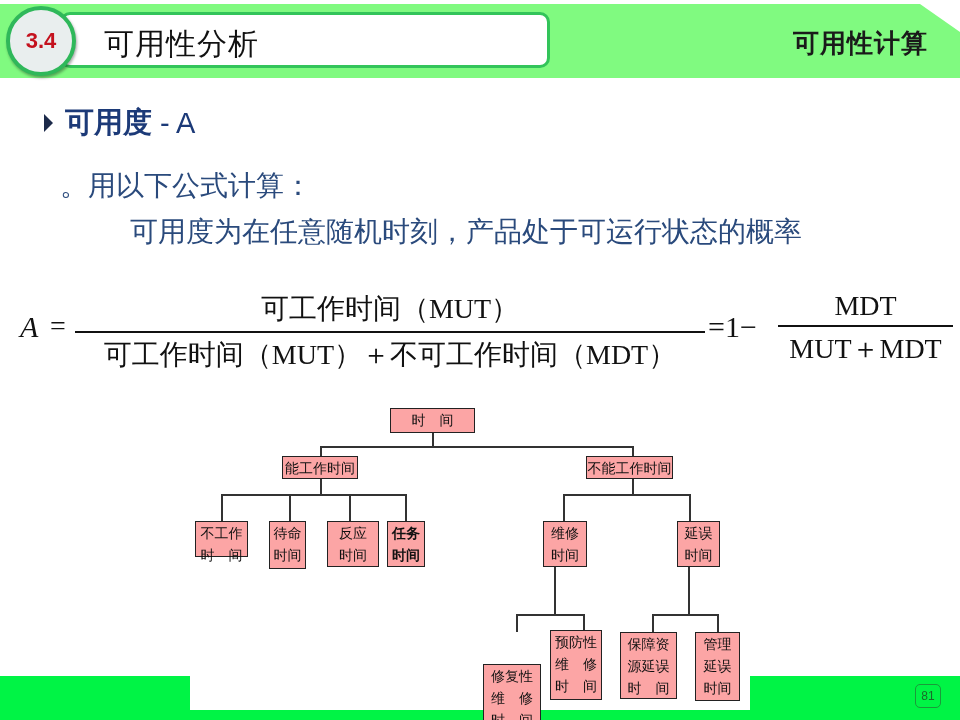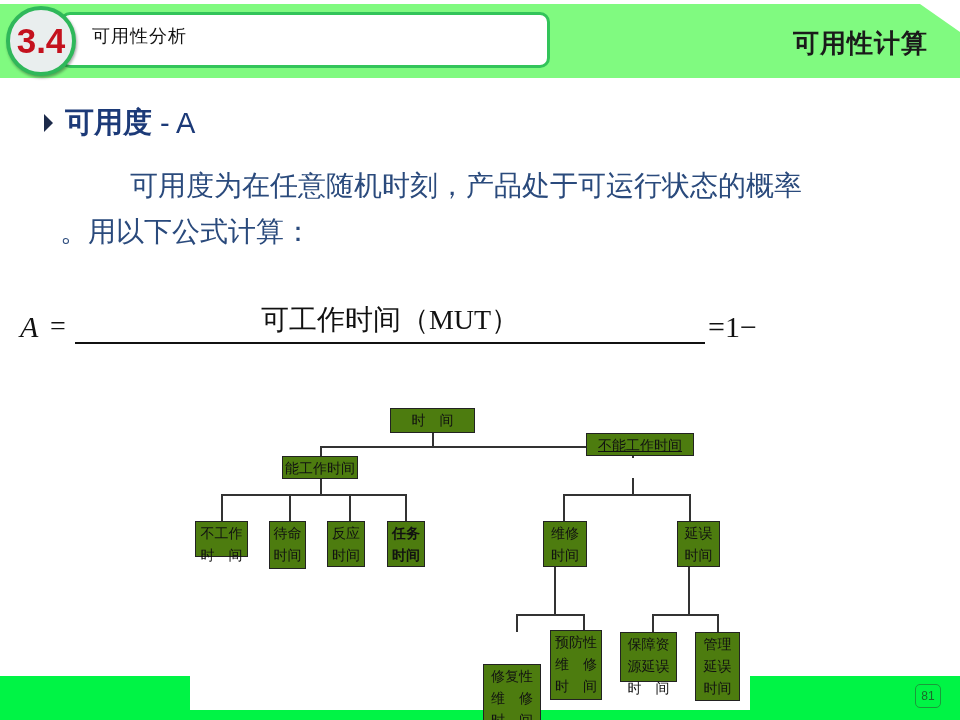--- a/index.html
+++ b/index.html
@@ -1,77 +1,83 @@
 <!DOCTYPE html>
 <html><head>
 <meta charset="utf-8">
 <style>
   html, body { margin:0; padding:0; }
   body { width:960px; height:720px; position:relative; overflow:hidden; background:#ffffff; font-family:"DejaVu Sans","Liberation Sans",sans-serif; }
   .top-band { position:absolute; left:0; top:4px; width:960px; height:74px; background:#80fa80; clip-path:polygon(0 0, 920px 0, 960px 28px, 960px 74px, 0 74px); }
   .title-box { position:absolute; left:60px; top:12px; width:490px; height:56px; background:#fff; border:3px solid #33c45a; border-radius:10px; box-sizing:border-box; }
-  .title-text { position:absolute; left:92px; top:24px; font-size:18px; color:#111; letter-spacing:1px; }
+  .title-text { position:absolute; left:104px; top:24px; font-size:30px; color:#111; letter-spacing:1px; }
   .badge { position:absolute; left:6px; top:6px; width:70px; height:70px; border-radius:50%; background:#e9eeee; border:4px solid #2fb85a; box-sizing:border-box; box-shadow:1px 2px 3px rgba(0,0,0,0.35); display:flex; align-items:center; justify-content:center; }
-  .badge span { color:#c4121e; font-weight:bold; font-size:35px; font-family:"Liberation Sans",sans-serif; }
+  .badge span { color:#c4121e; font-weight:bold; font-size:22px; font-family:"Liberation Sans",sans-serif; }
   .section-right { position:absolute; right:32px; top:26px; font-size:26px; font-weight:bold; color:#1a1a1a; font-family:"DejaVu Serif","Liberation Serif",serif; letter-spacing:1px; }
 
   .bullet-row { position:absolute; left:44px; top:103px; display:flex; align-items:center; }
   .bullet-arrow { width:0; height:0; border-top:9px solid transparent; border-bottom:9px solid transparent; border-left:9px solid #1c2a4a; margin-right:12px; }
   .bullet-title { font-size:29px; color:#1c3a78; font-weight:bold; }
   .bullet-suffix { font-size:29px; color:#1c3a78; margin-left:8px; font-family:"Liberation Sans",sans-serif; }
 
   .para { position:absolute; left:60px; top:163px; width:880px; font-size:28px; color:#2a4a7c; line-height:46px; font-family:"DejaVu Serif","Liberation Serif",serif; }
   .para .indent { display:inline-block; width:70px; }
 
   .formula { position:absolute; left:20px; top:290px; width:940px; height:80px; font-family:"Liberation Serif","DejaVu Serif",serif; color:#111; }
   .f-A { position:absolute; left:0; top:20px; font-size:30px; font-style:italic; }
   .f-eq1 { position:absolute; left:30px; top:20px; font-size:28px; }
   .frac1 { position:absolute; left:55px; top:0; width:630px; }
-  .frac1 .num, .frac1 .den, .frac2 .num, .frac2 .den { text-align:center; font-size:28px; white-space:nowrap;margin-top:11px; }
+  .frac1 .num, .frac1 .den, .frac2 .num, .frac2 .den { text-align:center; font-size:28px; white-space:nowrap; }
   .frac1 .bar, .frac2 .bar { height:2px; background:#111; margin:3px 0; }
   .f-eq2 { position:absolute; left:688px; top:20px; font-size:30px; }
   .frac2 { position:absolute; left:758px; top:0; width:175px; }
 
   .bottom-band { position:absolute; left:0; top:676px; width:960px; height:44px; background:#00f445; }
   .diagram-panel { position:absolute; left:190px; top:396px; width:560px; height:314px; background:#fff; }
   .page-num { position:absolute; left:915px; top:684px; width:26px; height:24px; border:1px solid #1a9a3a; border-radius:5px; box-sizing:border-box; font-size:12px; color:#1a6a2a; display:flex; align-items:center; justify-content:center; font-family:"Liberation Sans",sans-serif; }
 
-  .node { position:absolute; border:1.5px solid #222; background:#4d7c0f; box-sizing:border-box; font-size:14px; color:#111; text-align:center; line-height:22px; font-family:"DejaVu Sans",sans-serif; }
+  .node { position:absolute; border:1.5px solid #222; background:#fca5a5; box-sizing:border-box; font-size:14px; color:#111; text-align:center; line-height:22px; font-family:"DejaVu Sans",sans-serif; }
   .line { position:absolute; background:#333; }
 </style>
 </head>
 <body>
 
 <div class="top-band"></div>
 <div class="title-box"></div>
 <div class="title-text">可用性分析</div>
 <div class="badge">
   <span>3.4</span>
 </div>
 <div class="section-right">可用性计算</div>
 
 <div class="bullet-row">
   <div class="bullet-arrow"></div>
   <span class="bullet-title">可用度</span>
   <span class="bullet-suffix">- A</span>
 </div>
 
 <div class="para">
+  <div>。用以下公式计算：</div>
   <div><span class="indent"></span><span>可用度为在任意随机时刻，产品处于可运行状态的概率</span></div>
-  <div>。用以下公式计算：</div>
 </div>
 
 <div class="formula">
   <span class="f-A">A</span>
   <span class="f-eq1">=</span>
   <div class="frac1">
     <div class="num">可工作时间（MUT）</div>
     <div class="bar"></div>
+    <div class="den">可工作时间（MUT）＋不可工作时间（MDT）</div>
   </div>
   <span class="f-eq2">=1−</span>
+  <div class="frac2">
+    <div class="num">MDT</div>
+    <div class="bar"></div>
+    <div class="den">MUT＋MDT</div>
+  </div>
 </div>
 
 <div class="bottom-band"></div>
 <div class="diagram-panel"></div>
 <div class="page-num">81</div>
 
 <div class="line" style="left:432px;top:432px;width:2px;height:14px;"></div>
 <div class="line" style="left:320px;top:446px;width:313px;height:2px;"></div>
 <div class="line" style="left:320px;top:446px;width:2px;height:12px;"></div>
 <div class="line" style="left:632px;top:446px;width:2px;height:12px;"></div>
@@ -97,33 +103,33 @@
 <div class="line" style="left:652px;top:614px;width:66px;height:2px;"></div>
 <div class="line" style="left:652px;top:614px;width:2px;height:18px;"></div>
 <div class="line" style="left:717px;top:614px;width:2px;height:18px;"></div>
 
 <div class="node" style="left:390px;top:408px;width:85px;height:25px;">
   <span>时　间</span>
 </div>
 <div class="node" style="left:282px;top:456px;width:76px;height:23px;">
   <span>能工作时间</span>
 </div>
-<div class="node" style="left:586px;top:433px;width:108px;height:23px;text-decoration:underline;">
+<div class="node" style="left:586px;top:456px;width:87px;height:23px;">
   <span>不能工作时间</span>
 </div>
 
 <div class="node" style="left:195px;top:521px;width:53px;height:36px;">
   <div>不工作</div>
   <div>时　间</div>
 </div>
 <div class="node" style="left:269px;top:521px;width:37px;height:48px;">
   <div>待命</div>
   <div>时间</div>
 </div>
-<div class="node" style="left:327px;top:521px;width:38px;height:46px;">
+<div class="node" style="left:327px;top:521px;width:52px;height:46px;">
   <div>反应</div>
   <div>时间</div>
 </div>
 <div class="node" style="left:387px;top:521px;width:38px;height:46px;font-weight:bold;">
   <div>任务</div>
   <div>时间</div>
 </div>
 
 <div class="node" style="left:543px;top:521px;width:44px;height:46px;">
   <div>维修</div>
@@ -137,21 +143,21 @@
 <div class="node" style="left:483px;top:632px;width:58px;height:69px;margin-top:32px;">
   <div>修复性</div>
   <div>维　修</div>
   <div>时　间</div>
 </div>
 <div class="node" style="left:550px;top:630px;width:52px;height:70px;">
   <div>预防性</div>
   <div>维　修</div>
   <div>时　间</div>
 </div>
-<div class="node" style="left:620px;top:632px;width:57px;height:50px;">
+<div class="node" style="left:620px;top:632px;width:57px;height:67px;">
   <div>保障资</div>
   <div>源延误</div>
   <div>时　间</div>
 </div>
 <div class="node" style="left:695px;top:632px;width:45px;height:69px;">
   <div>管理</div>
   <div>延误</div>
   <div>时间</div>
 </div>
 

